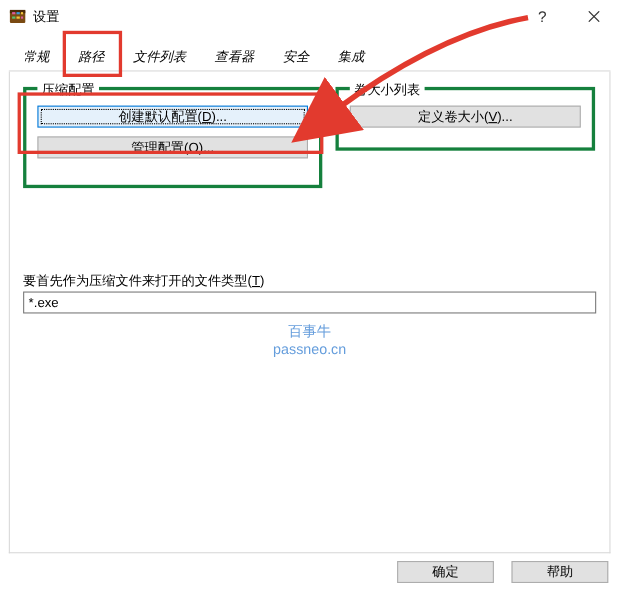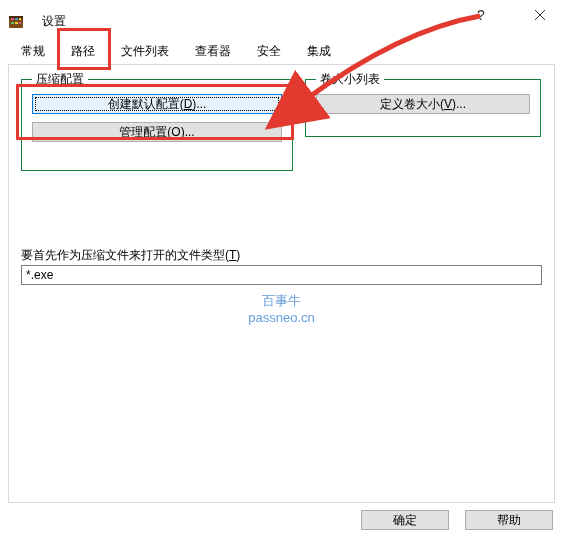--- a/index.html
+++ b/index.html
@@ -9,42 +9,42 @@
     font-size: 12px;
     background: #fff;
     width: 563px;
     height: 556px;
     overflow: hidden;
     position: relative;
   }
   .titlebar {
     height: 30px;
     display: flex;
-    align-items: flex-end;
+    align-items: center;
     padding: 0 0 0 8px;
     background: #fff;
-    gap: 12px;
   }
   .titlebar .icon {
     width: 16px; height: 16px;
     margin-right: 6px;
     display: inline-flex;
   }
   .title-text { flex: 0 0 auto; }
   .title-spacer { flex: 1; }
   .title-btn {
     width: 46px; height: 30px;
     display: flex; align-items: center; justify-content: center;
     color: #333;
   }
   .tabs {
     display: flex;
     align-items: flex-end;
     padding: 6px 8px 0 8px;
     position: relative;
+    font-style: italic;
   }
   .tab {
     padding: 5px 12px 6px 12px;
     border: 1px solid transparent;
     border-bottom: none;
     position: relative;
     top: 1px;
     background: #fff;
     cursor: default;
   }
@@ -62,21 +62,21 @@
   }
   .tab-content {
     margin: 0 8px;
     border: 1px solid #d9d9d9;
     border-top: none;
     height: 438px;
     padding: 14px 10px 10px 10px;
     position: relative;
   }
   .groupbox {
-    border: 1px solid #15803d;
+    border: 3px solid #15803d;
     position: absolute;
     padding: 18px 10px 6px 10px;
   }
   .groupbox .legend {
     position: absolute;
     top: -9px;
     left: 10px;
     background: #fff;
     padding: 0 4px;
   }

